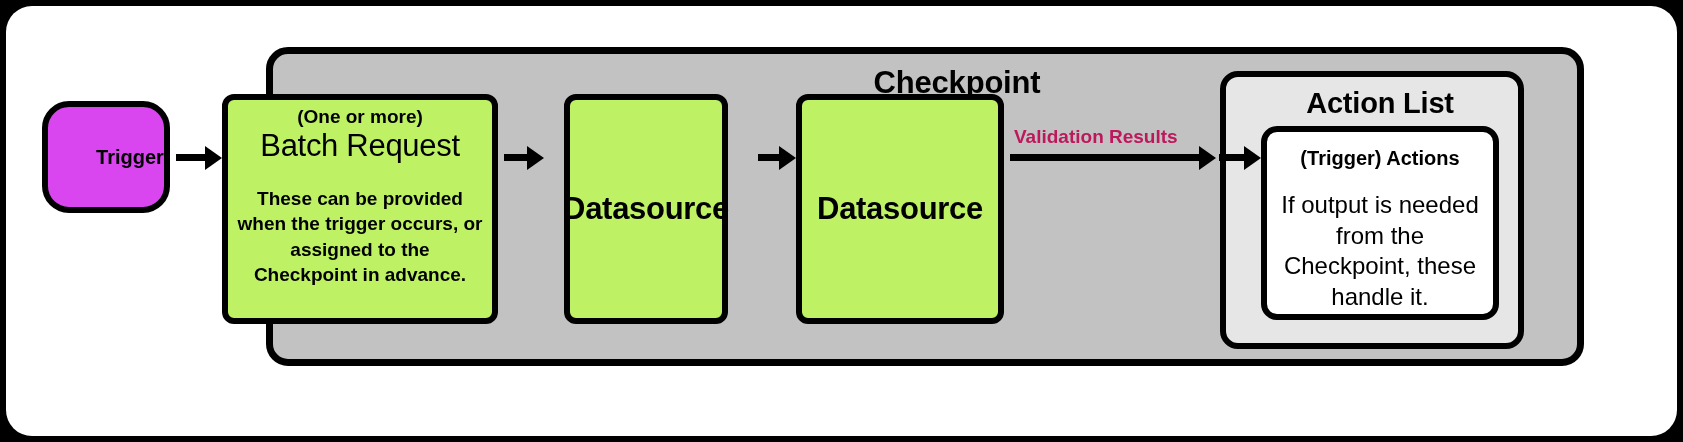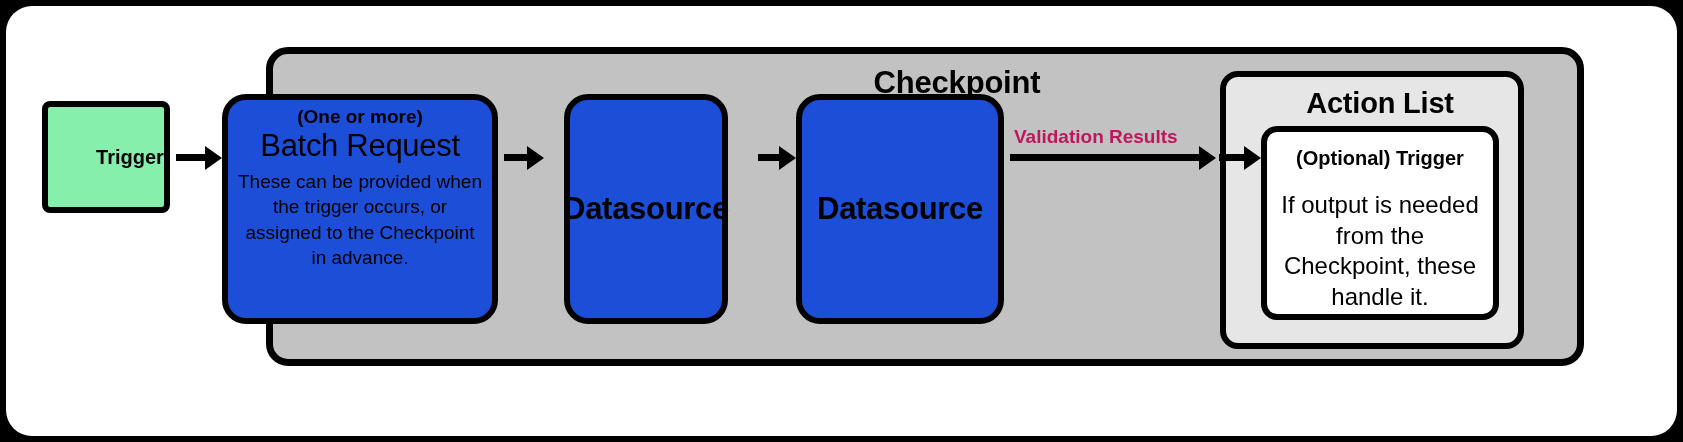--- a/index.html
+++ b/index.html
@@ -55,37 +55,37 @@
     font-size: 31px;
     font-weight: bold;
     color: #000000;
     letter-spacing: -0.2px;
     margin-left: 32px;
   }
 
   
   .node {
     position: absolute;
-    background: #1d4ed8;
+    background: #bef264;
     border: 6px solid #000000;
-    border-radius: 24px;
+    border-radius: 12px;
     box-sizing: border-box;
     display: flex;
     flex-direction: column;
     align-items: center;
   }
 
   
   .node-trigger {
     left: 36px;
     top: 95px;
     width: 128px;
     height: 112px;
-    background: #86efac;
-    border-radius: 8px;
+    background: #d946ef;
+    border-radius: 27px;
     justify-content: center;
     padding-left: 48px;
   }
   .node-trigger .title {
     font-size: 20px;
     font-weight: bold;
   }
 
   
   .node-batch {
@@ -101,23 +101,23 @@
     font-weight: bold;
     line-height: 1.05;
   }
   .node-batch .title {
     margin-top: 1px;
     font-size: 31px;
     font-weight: normal;
     letter-spacing: -0.3px;
   }
   .node-batch .desc {
-    margin-top: 5px;
+    margin-top: 22px;
     font-size: 19px;
-    font-weight: normal;
+    font-weight: bold;
     line-height: 1.34;
     text-align: center;
     padding: 0 8px;
   }
 
   
   .node-datasource {
     left: 558px;
     top: 88px;
     width: 164px;
@@ -243,21 +243,21 @@
 
     <div class="node node-validator">
       <div class="title">Datasource</div>
     </div>
 
     <div class="actionlist-group">
       <div class="actionlist-title">Action List</div>
     </div>
 
     <div class="node node-actions">
-      <div class="title">(Optional) Trigger</div>
+      <div class="title">(Trigger) Actions</div>
       <div class="desc">If output is needed from the Checkpoint, these handle it.</div>
     </div>
 
     <div class="arrow arrow-trigger-batch"></div>
     <div class="arrow arrow-batch-ds"></div>
     <div class="arrow arrow-ds-val"></div>
     <div class="arrow arrow-val-al"></div>
     <div class="arrow arrow-al-actions"></div>
 
     <div class="edge-label">Validation Results</div>

